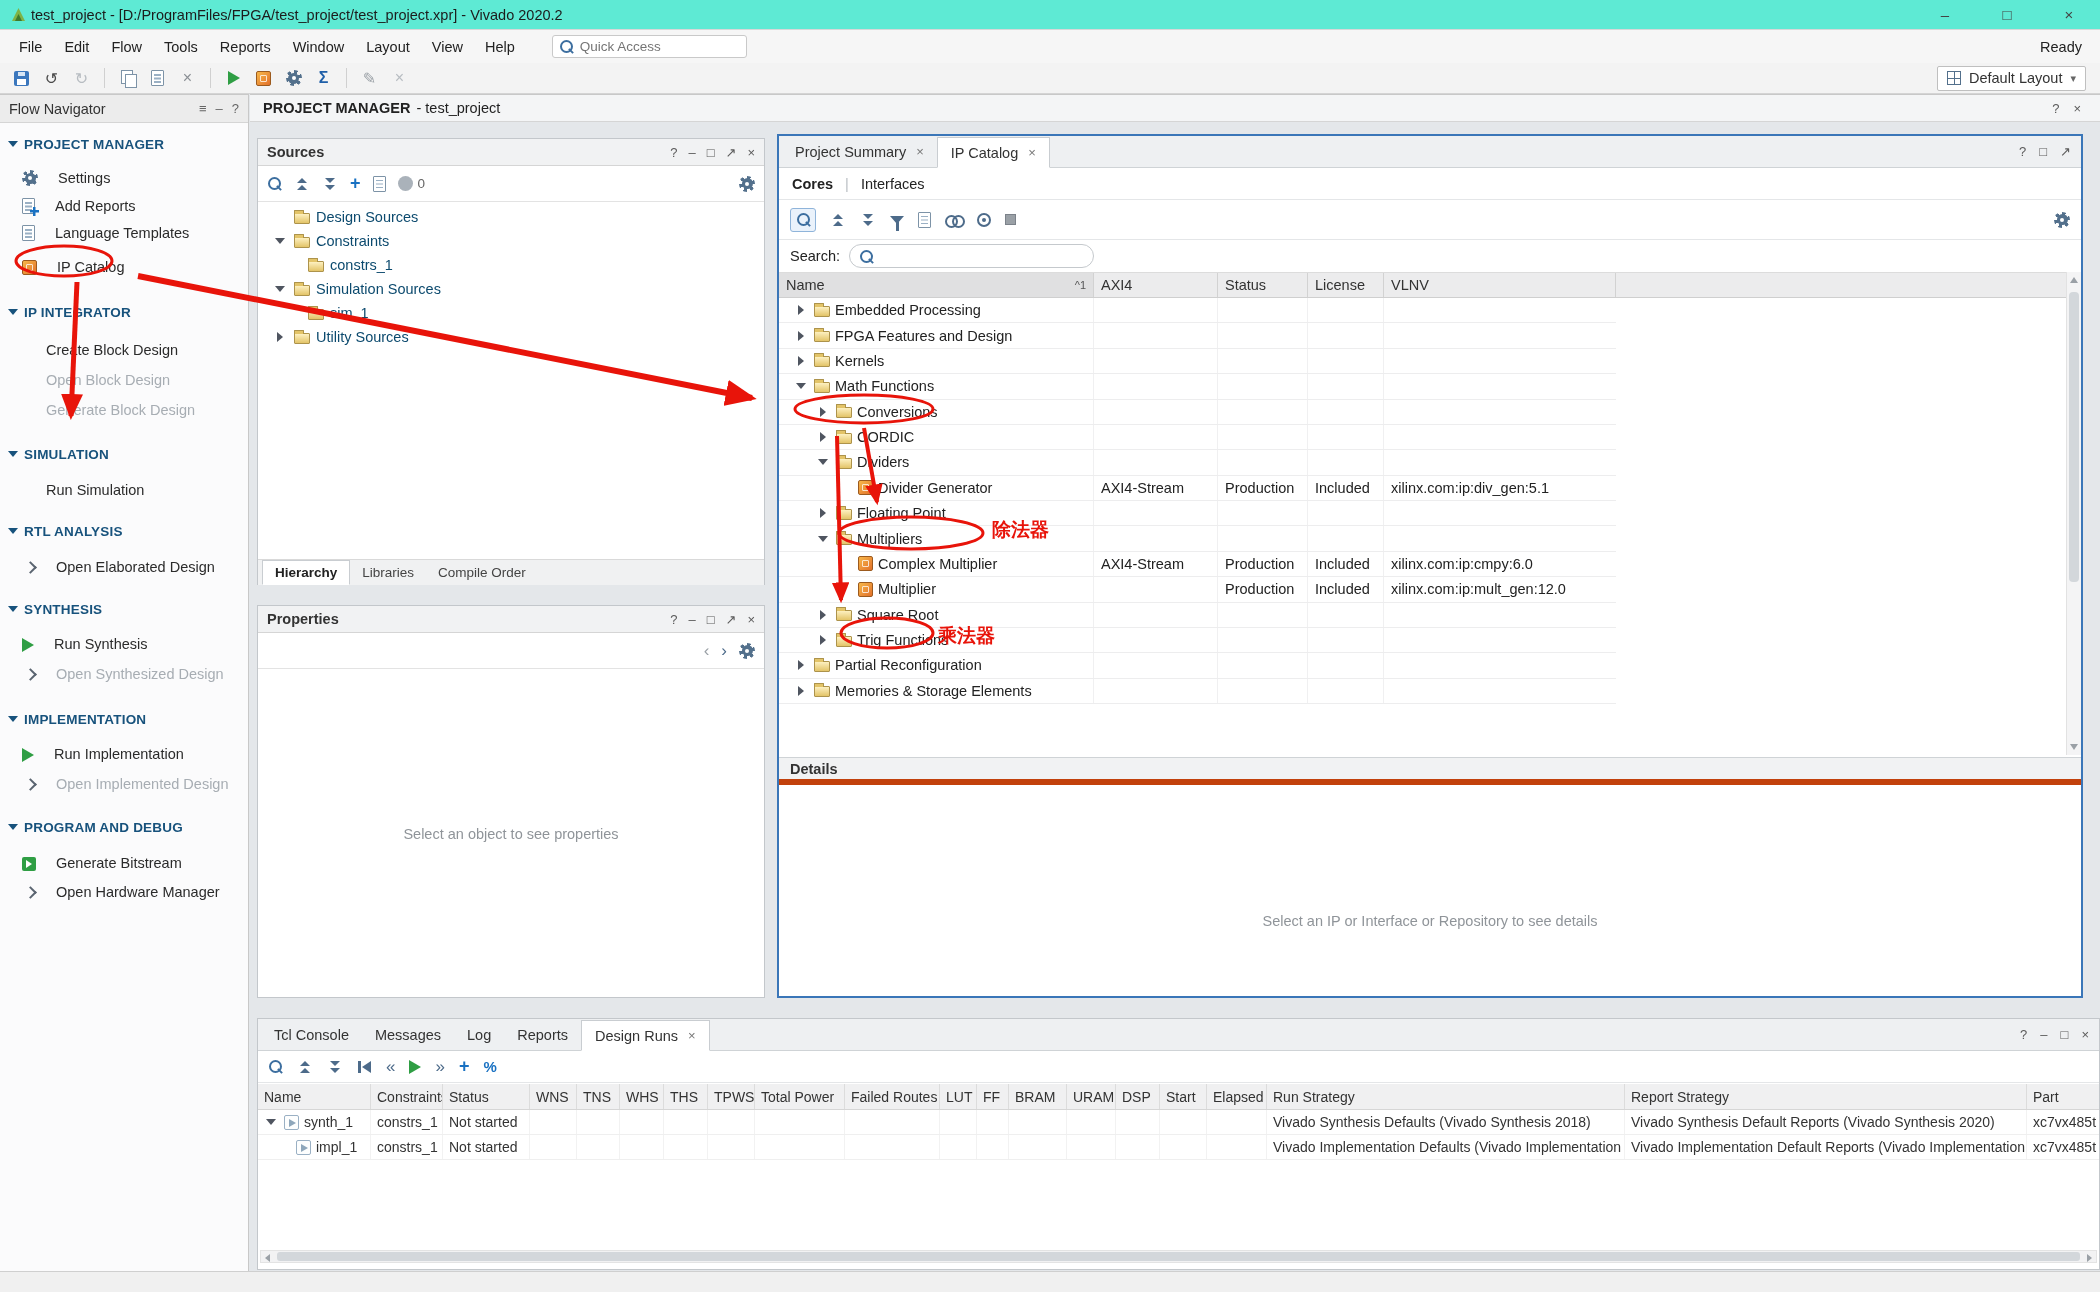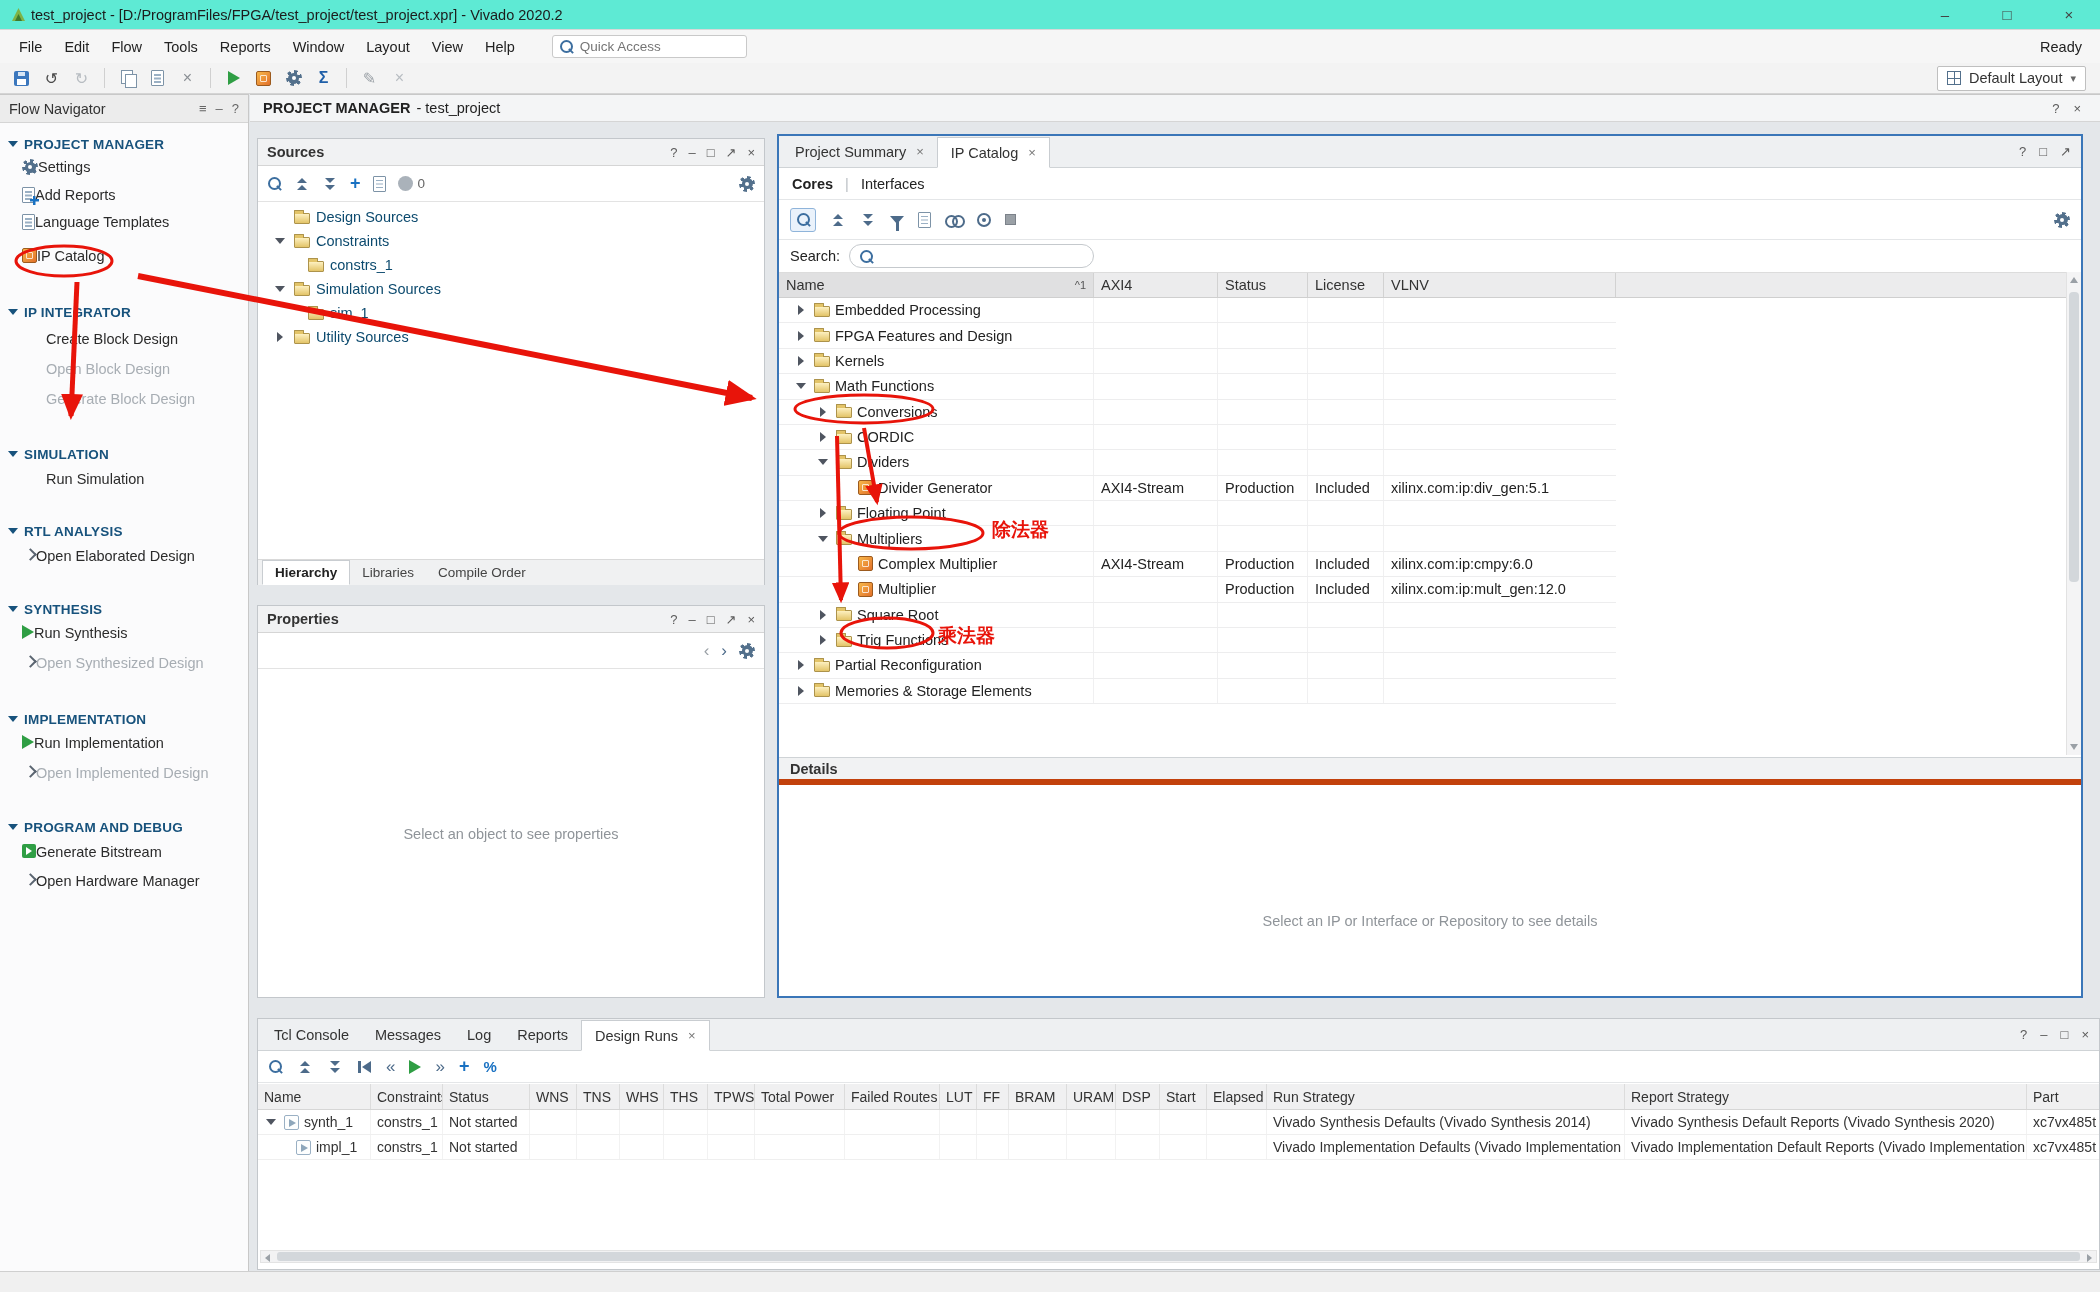--- a/index.html
+++ b/index.html
@@ -71,21 +71,21 @@
   .chev{position:relative;width:14px;height:14px;flex:none}
   .chev::before{content:"";position:absolute;left:4px;top:2px;width:7px;height:7px;border-right:2px solid #5a6470;border-top:2px solid #5a6470;transform:rotate(45deg)}
 
   
   #flownav{position:absolute;left:0;top:94px;width:249px;height:1177px;background:#fbfbfc;border-top:1px solid #c8c8c8;border-right:1px solid #c8c8c8}
   #flownav-header{position:absolute;left:0;top:0;width:100%;height:28px;background:#ececec;border-bottom:1px solid #d5d5d5;display:flex;align-items:center;padding:0 9px;color:#333;font-size:14.5px}
   #flownav-header .hicons{margin-left:auto;display:flex;gap:9px;color:#666;font-size:13px}
   .fn-sec{position:absolute;left:0;width:100%;height:26px;display:flex;align-items:center;padding-left:5px;gap:3px}
   .fn-sec .lbl{color:#17527c;font-size:13.5px;font-weight:bold;letter-spacing:.2px}
   .fn-sec .tw.open::before{border-top-color:#17527c}
-  .fn-item{position:absolute;left:0;width:100%;height:27px;display:flex;align-items:flex-start;padding-left:22px;gap:0;font-size:14.5px;color:#2b2b2b}
+  .fn-item{position:absolute;left:0;width:100%;height:27px;display:flex;align-items:flex-end;padding-left:22px;gap:20px;font-size:14.5px;color:#2b2b2b}
   .fn-item.noicon{padding-left:46px}
   .fn-item.disabled{color:#a7adb3}
 
   
   .panel{position:absolute;background:#fff;border:1px solid #c3c7cb}
   .panel-h{height:27px;background:#f1f2f3;border-bottom:1px solid #d5d5d5;display:flex;align-items:center;padding:0 9px;font-weight:bold;color:#333;font-size:14.5px}
   .panel-h .ctl{margin-left:auto;display:flex;gap:11px;color:#5a5a5a;font-size:13px;font-weight:normal}
   .ptb{height:36px;border-bottom:1px solid #e3e3e3;display:flex;align-items:center;padding:0 9px;gap:12px}
   .ptb .right{margin-left:auto;display:flex;gap:10px}
   .hint{color:#8f9499;font-size:14.5px}
@@ -746,21 +746,21 @@
       <div class="bpc" style="width:47px"></div>
       <div class="bpc" style="width:90px"></div>
       <div class="bpc" style="width:95px"></div>
       <div class="bpc" style="width:37px"></div>
       <div class="bpc" style="width:32px"></div>
       <div class="bpc" style="width:58px"></div>
       <div class="bpc" style="width:49px"></div>
       <div class="bpc" style="width:44px"></div>
       <div class="bpc" style="width:47px"></div>
       <div class="bpc" style="width:60px"></div>
-    <div class="bpc" style="width:358px">Vivado Synthesis Defaults (Vivado Synthesis 2014)</div>
+    <div class="bpc" style="width:358px">Vivado Synthesis Defaults (Vivado Synthesis 2018)</div>
     <div class="bpc" style="width:402px">Vivado Synthesis Default Reports (Vivado Synthesis 2020)</div>
     <div class="bpc" style="width:74px;border-right:none">xc7vx485t</div>
   </div>
   <div class="bprow" style="top:116px">
     <div class="bpc" style="width:113px;gap:5px;padding-left:38px">
         <span class="runicn"></span>
         <span>impl_1</span>
       </div>
     <div class="bpc" style="width:72px">constrs_1</div>
     <div class="bpc" style="width:87px">Not started</div>

